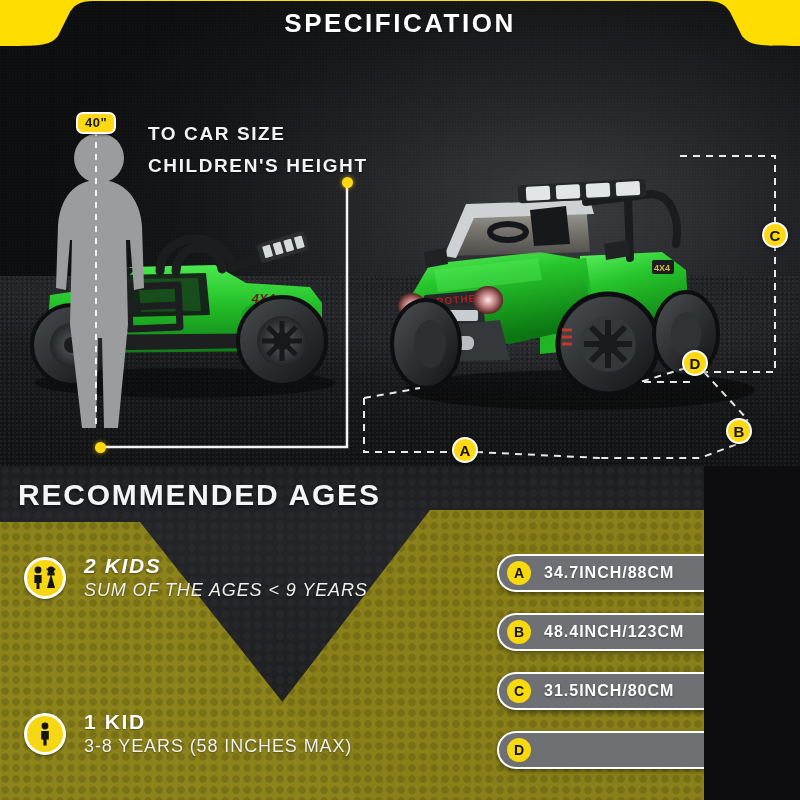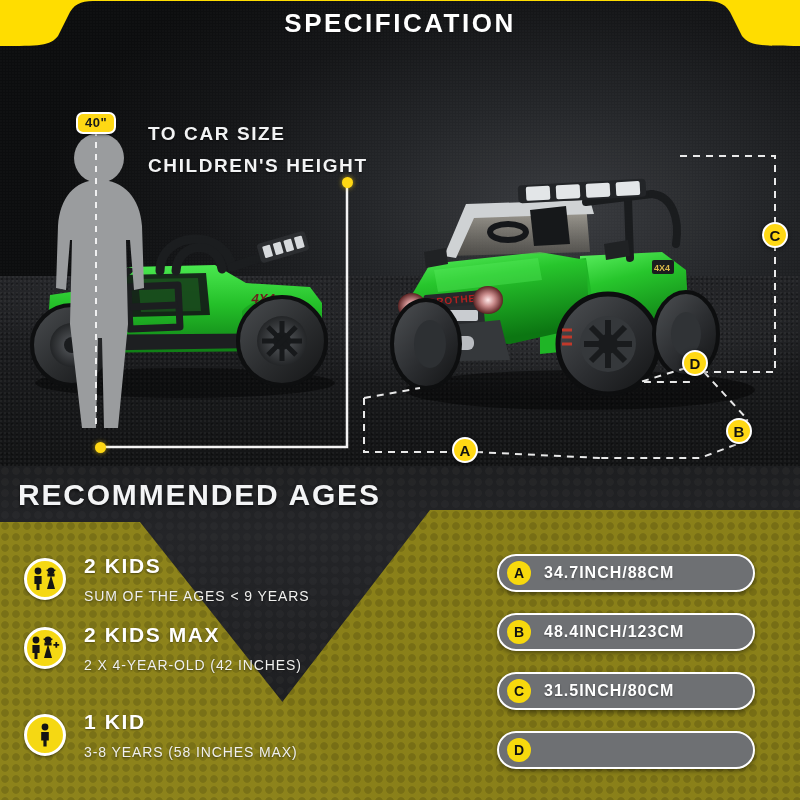--- a/index.html
+++ b/index.html
@@ -83,21 +83,21 @@
   
   .cbadge{
     position:absolute;z-index:25;width:26px;height:26px;border-radius:50%;
     background:#ffd814;border:2px solid #ffffff;color:#121212;
     font-size:15px;font-weight:bold;display:flex;align-items:center;justify-content:center;
     box-shadow:0 1px 4px rgba(0,0,0,.6);
   }
 
   
   .band{
-    position:absolute;left:0;top:466px;width:800px;height:334px;overflow:hidden;
+    position:absolute;left:0;top:466px;width:704px;height:334px;overflow:hidden;
     background:linear-gradient(180deg,#1d1e20 0%,#242528 20%,#1b1c1e 100%);
   }
   .band-dots{
     position:absolute;inset:0;opacity:.55;
     background-image:radial-gradient(circle at 5px 5px, rgba(255,255,255,.10) 3.4px, rgba(0,0,0,0) 4.2px);
     background-size:11px 11px;
   }
   .band-title{
     position:absolute;left:18px;top:12px;color:#f3f4f5;
     font-size:30px;font-weight:bold;letter-spacing:1.8px;z-index:6;
@@ -114,21 +114,21 @@
   
   .age-row{position:absolute;z-index:8;display:flex;align-items:center;}
   .age-ic{
     width:42px;height:42px;border-radius:50%;background:#f5d813;border:3px solid #ffffff;
     display:flex;align-items:center;justify-content:center;flex:0 0 auto;
     box-shadow:0 1px 3px rgba(0,0,0,.45);
   }
   .age-txt{margin-left:18px;}
   .age-t{color:#ffffff;font-size:21px;font-weight:bold;letter-spacing:1.6px;line-height:1.1;
          text-shadow:0 1px 2px rgba(0,0,0,.45);}
-  .age-s{color:#f0f0ee;font-size:14px;letter-spacing:.9px;margin-top:11px;
+  .age-s{color:#f0f0ee;font-size:18px;letter-spacing:.9px;margin-top:3px;
          text-shadow:0 1px 2px rgba(0,0,0,.45);}
 
   
   .pill{
     position:absolute;z-index:8;width:258px;height:38px;border-radius:19px;
     background:#6e7073;border:2px solid #ffffff;display:flex;align-items:center;
     box-shadow:0 2px 5px rgba(0,0,0,.45);
   }
   .pill-letter{
     width:24px;height:24px;border-radius:50%;background:#f7d90d;color:#111;
@@ -370,58 +370,39 @@
     <div class="band-dots"></div>
 
     <svg class="olive" viewBox="0 0 800 334" preserveAspectRatio="none">
       <path d="M0 60 L0 334 L800 334 L800 44 L430 44 L210 330 L0 60 Z" fill="#8a8019"></path>
       <path d="M0 56 L0 334 L360 334 L140 56 Z" fill="#8d831b"></path>
     </svg>
     <div class="olive-dots"></div>
 
     <div class="band-title">RECOMMENDED AGES</div>
 
-    <div class="age-row" style="left:24px;top:88px;">
+    <div class="age-row" style="left:24px;top:88px;font-style:italic;">
       <div class="age-ic">
         <svg width="30" height="24" viewBox="0 0 30 24">
             <g fill="#141414">
           <circle cx="8" cy="4" r="3.4"></circle>
               <path d="M4.4 9 h7.2 v8 h-2.1 v6 h-3 v-6 h-2.1 z"></path>
           <circle cx="21" cy="4" r="3.4"></circle>
               <path d="M17 22 L21 8 L25 22 Z"></path>
               <path d="M17.4 6.5 h7.2 v3 h-7.2 z"></path>
           <path d="M16.6 2.6 h8.8 v1.4 h-8.8 z"></path>
         </g>
           </svg>
       </div>
       <div class="age-txt">
         <div class="age-t">2 KIDS</div>
         <div class="age-s">SUM OF THE AGES &lt; 9 YEARS</div>
       </div>
     </div>
 
-    <div class="age-row" style="left:24px;top:157px;">
-      <div class="age-ic">
-        <svg width="32" height="24" viewBox="0 0 32 24">
-            <g fill="#141414">
-          <circle cx="7" cy="4" r="3.4"></circle>
-              <path d="M3.4 9 h7.2 v8 h-2.1 v6 h-3 v-6 h-2.1 z"></path>
-          <circle cx="19" cy="4" r="3.4"></circle>
-              <path d="M15 22 L19 8 L23 22 Z"></path>
-              <path d="M15.4 6.5 h7.2 v3 h-7.2 z"></path>
-          <path d="M14.6 2.6 h8.8 v1.4 h-8.8 z"></path>
-          <path d="M26.4 6 h1.8 v2 h2 v1.8 h-2 v2 h-1.8 v-2 h-2 v-1.8 h2 z"></path>
-        </g>
-          </svg>
-      </div>
-      <div class="age-txt">
-        <div class="age-t">2 KIDS MAX</div>
-        <div class="age-s">2 X 4-YEAR-OLD (42 INCHES)</div>
-      </div>
-    </div>
 
     <div class="age-row" style="left:24px;top:244px;">
       <div class="age-ic">
         <svg width="18" height="24" viewBox="0 0 18 24">
             <g fill="#141414">
           <circle cx="9" cy="4" r="3.4"></circle>
               <path d="M5.2 9 h7.6 v8.4 h-2.2 v6 h-3.2 v-6 h-2.2 z"></path>
         </g>
           </svg>
       </div>

